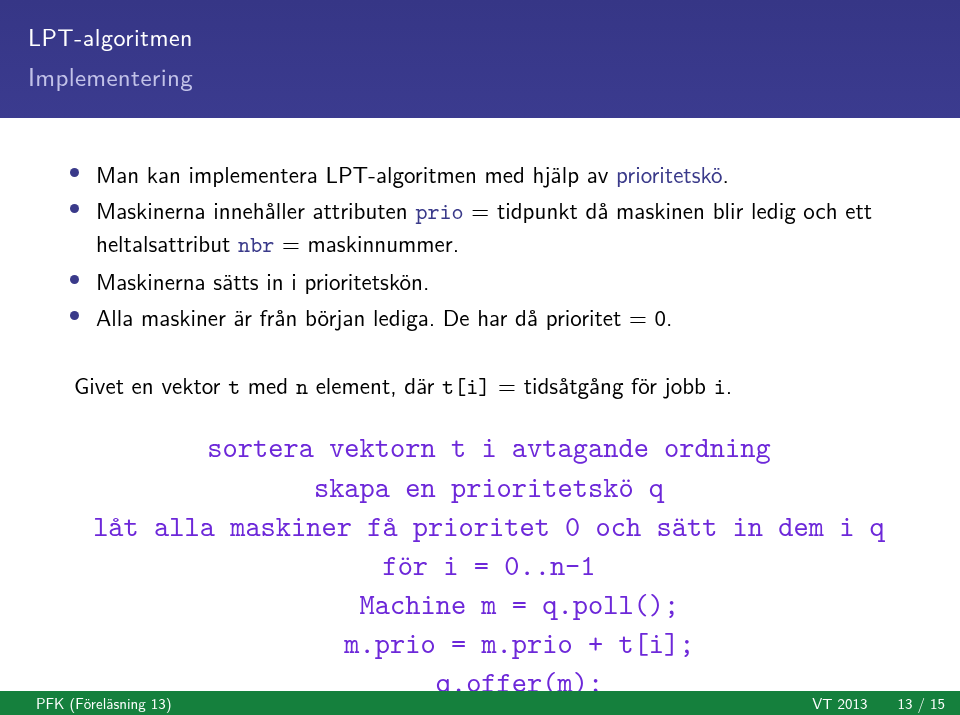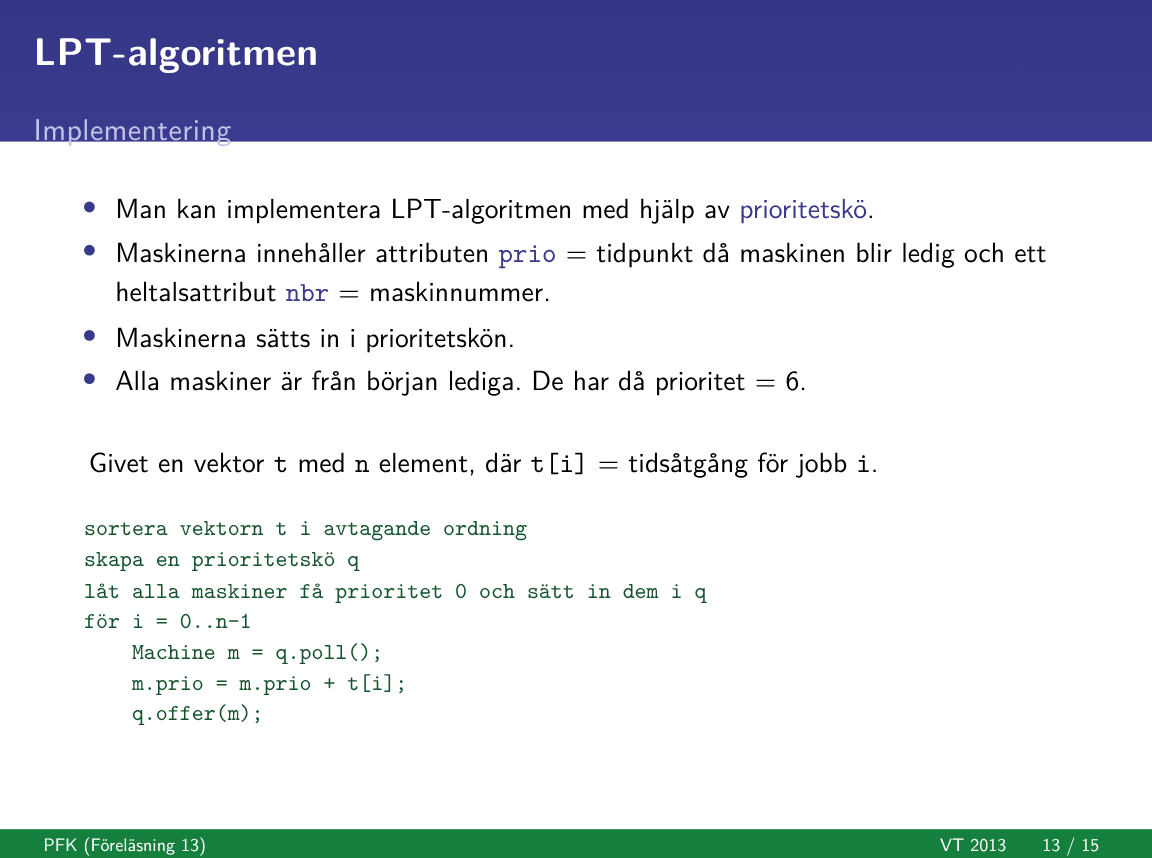--- a/index.html
+++ b/index.html
@@ -12,24 +12,24 @@
     overflow: hidden;
   }
   .header {
     background: #3a3a8a;
     background: linear-gradient(180deg, #363686 0%, #3b3b8f 100%);
     color: #fff;
     padding: 18px 28px 20px 28px;
     height: 118px;
   }
   .title {
-    font-size: 32px;
-    font-weight: 700;
+    font-size: 24px;
+    font-weight: 400;
     letter-spacing: 0.5px;
-    margin-bottom: 24px;
+    margin-bottom: 4px;
   }
   .subtitle {
     font-size: 25px;
     font-weight: 400;
     color: #c2c2e8;
     letter-spacing: 0.3px;
   }
   .content {
     padding: 40px 52px 0 70px;
     font-size: 23px;
@@ -55,40 +55,41 @@
     border-radius: 50%;
   }
   .blue { color: #3a3a8a; }
   .tt { font-family: "Latin Modern Mono", "Courier New", monospace; }
   .given {
     margin: 28px 0 26px 4px;
     padding-left: 0;
   }
   .code {
     font-family: "Latin Modern Mono", "Courier New", monospace;
-    color: #14532d;
+    color: #6d28d9;
     white-space: pre;
     line-height: 1.35;
-    font-size: 19px;
+    font-size: 29px;
+    text-align: center;
   }
   .footer {
     position: absolute;
     left: 0;
     bottom: 0;
     width: 100%;
     height: 24px;
     background: #15803d;
     color: #fff;
     display: flex;
     align-items: center;
     font-size: 15px;
   }
   .footer .left { padding-left: 36px; flex: 1; }
   .footer .center { flex: 1; text-align: center; }
-  .footer .right { padding-right: 44px; flex: 1; text-align: right; }
+  .footer .right { padding-right: 15px; flex: 1; text-align: right; }
 </style>
 </head>
 <body>
 
 <div class="header">
   <div class="title">LPT-algoritmen</div>
   <div class="subtitle">Implementering</div>
 </div>
 
 <div class="content">
@@ -100,21 +101,21 @@
     <li>
       <span class="bullet-dot"></span>
       <span>Maskinerna innehåller attributen </span><span class="blue tt">prio</span><span> = tidpunkt då maskinen blir ledig och ett heltalsattribut </span><span class="blue tt">nbr</span><span> = maskinnummer.</span>
     </li>
     <li>
       <span class="bullet-dot"></span>
       <span>Maskinerna sätts in i prioritetskön.</span>
     </li>
     <li>
       <span class="bullet-dot"></span>
-      <span>Alla maskiner är från början lediga. De har då prioritet = 6.</span>
+      <span>Alla maskiner är från början lediga. De har då prioritet = 0.</span>
     </li>
   </ul>
 
   <div class="given">
     <span>Givet en vektor </span><span class="tt">t</span><span> med </span><span class="tt">n</span><span> element, där </span><span class="tt">t[i]</span><span> = tidsåtgång för jobb </span><span class="tt">i</span><span>.</span>
   </div>
 
   <div class="code">sortera vektorn t i avtagande ordning
 skapa en prioritetskö q
 låt alla maskiner få prioritet 0 och sätt in dem i q

